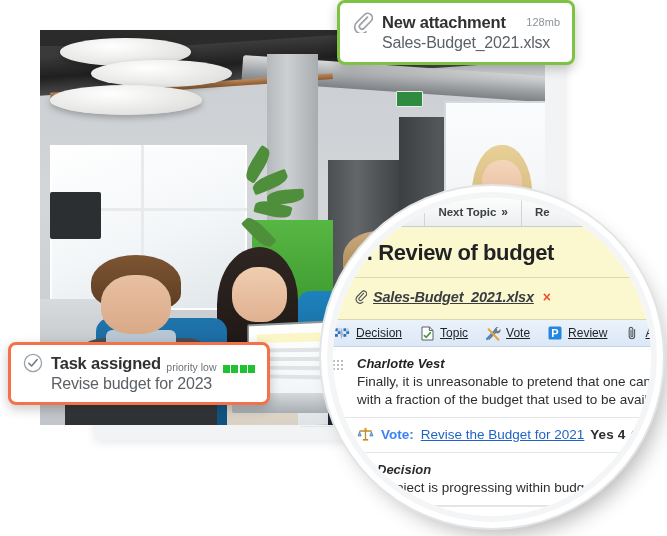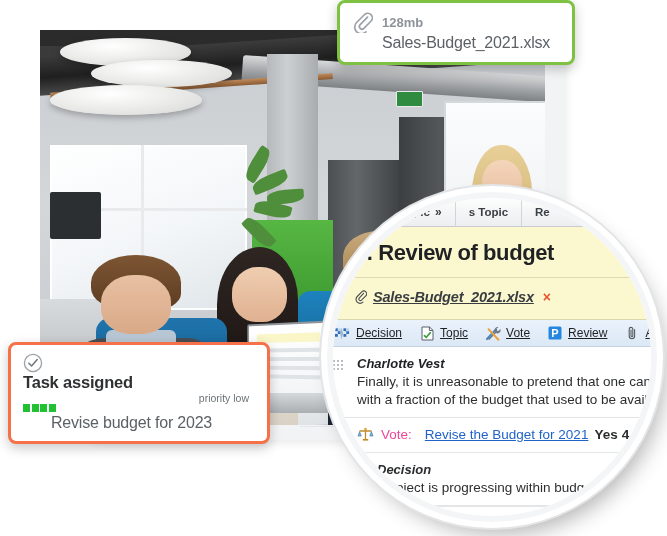--- a/index.html
+++ b/index.html
@@ -236,34 +236,34 @@
   }
   .na-row1 { display:flex; align-items:center; }
   .na-clip {
     width:22px; height:22px; flex:0 0 22px; margin-right:8px;
     display:flex; align-items:center; justify-content:center;
   }
   .na-title {
     font-size:16.5px; font-weight:bold; color:#2f3133; letter-spacing:-.2px;
     flex:1 1 auto;
   }
-  .na-size { font-size:13px; color:#8d9399; font-weight:bold; }
+  .na-size { font-size:11px; color:#8d9399; font-weight:normal; }
   .na-file { font-size:16px; color:#5c6166; margin-top:1px; margin-left:30px; letter-spacing:-.2px;}
 
   
   .notif-task {
     position:absolute; left:8px; top:342px; width:262px;
     background:#ffffff;
     border:3px solid #f4714a;
     border-radius:8px;
     box-shadow: 0 4px 12px rgba(0,0,0,.22);
     padding: 8px 12px 9px 12px;
     box-sizing:border-box;
   }
-  .nt-row1 { display:flex; align-items:flex-start;flex-direction:column; }
+  .nt-row1 { display:flex; align-items:flex-end; }
   .nt-check { width:20px; height:20px; flex:0 0 20px; margin-right:8px; }
   .nt-title { font-size:16.5px; font-weight:bold; color:#2f3133; letter-spacing:-.2px;}
   .nt-prio { margin-left:auto; font-size:10.5px; color:#6d7378; margin-right:6px;}
   .nt-bars { display:flex; gap:1.5px; }
   .nt-bars span { width:7px; height:8px; background:#20c132; display:block; }
   .nt-sub { font-size:16px; color:#5c6166; margin-top:2px; margin-left:28px; letter-spacing:-.2px;}
 
   
   .magnifier {
     position:absolute;
@@ -350,21 +350,21 @@
     display:grid; grid-template-columns:repeat(3,2px); grid-template-rows:repeat(3,2px);
     gap:2px;
   }
   .m-grip i { background:#b9bdc1; width:2px; height:2px; display:block;}
   .m-rowbody { flex:1 1 auto; font-size:13.5px; color:#2b2d2f; line-height:1.32; }
   .m-author { font-weight:bold; font-style:italic; font-size:13px; color:#1f2123; margin-bottom:1px;}
   .m-text { white-space:nowrap; }
 
   .m-vote { display:flex; align-items:center; font-size:13.5px; }
   .m-vote .scale { margin-right:7px; }
-  .m-vote .vlabel { font-weight:normal; color:#ec4899; margin-right:13px;}
+  .m-vote .vlabel { font-weight:bold; color:#3b82f6; margin-right:7px;}
   .m-vote a { color:#1f63c8; }
   .m-vote .yes { font-weight:bold; margin-left:6px; }
   .m-vote .pct { margin-left:5px; color:#2b2d2f;}
 
   .m-dec-head { display:flex; align-items:center; font-weight:bold; font-style:italic; font-size:13px; margin-bottom:1px;}
   .m-dec-head .gavel { margin-right:6px; }
 
   
   .m-bottom {
     display:flex; align-items:center; padding:6px 0 6px 86px; background:#fff;
@@ -463,20 +463,21 @@
     </div>
   </div>
 
   <div class="notif-attachment">
     <div class="na-row1">
       <span class="na-clip">
         <svg width="20" height="22" viewBox="0 0 20 22">
           <path d="M14.5 6.2 L7.2 13.6 a2.6 2.6 0 0 0 3.7 3.7 l7.2-7.3 a4.6 4.6 0 0 0-6.5-6.5 L3.6 11.5 a6.6 6.6 0 0 0 9.4 9.3" fill="none" stroke="#9aa1a7" stroke-width="1.7" stroke-linecap="round"></path>
         </svg>
       </span>
+      <span class="na-title">New attachment</span>
       <span class="na-size">128mb</span>
     </div>
     <div class="na-file">Sales-Budget_2021.xlsx</div>
   </div>
 
   <div class="notif-task">
     <div class="nt-row1">
       <span class="nt-check">
         <svg width="20" height="20" viewBox="0 0 20 20">
           <circle cx="10" cy="10" r="8.6" fill="none" stroke="#9aa1a7" stroke-width="1.3"></circle>
@@ -493,26 +494,26 @@
       </span>
     </div>
     <div class="nt-sub">Revise budget for 2023</div>
   </div>
 
   <div class="magnifier">
     <div class="mag-inner">
       <div class="mag-content">
 
         <div class="m-tabs">
+          <div class="m-tab first">
+            <span>s Topic</span>
+          </div>
           <div class="m-tab">
             <span>Next Topic</span>
             <span class="chev">»</span>
-          </div>
-          <div class="m-tab first">
-            <span>s Topic</span>
           </div>
           <div class="m-tab" style="border-right:none">
             <span>Re</span>
           </div>
         </div>
 
         <div class="m-topic">
           <div class="m-topic-title">3. Review of budget</div>
           <div class="m-topic-rule"></div>
           <div class="m-attach">

